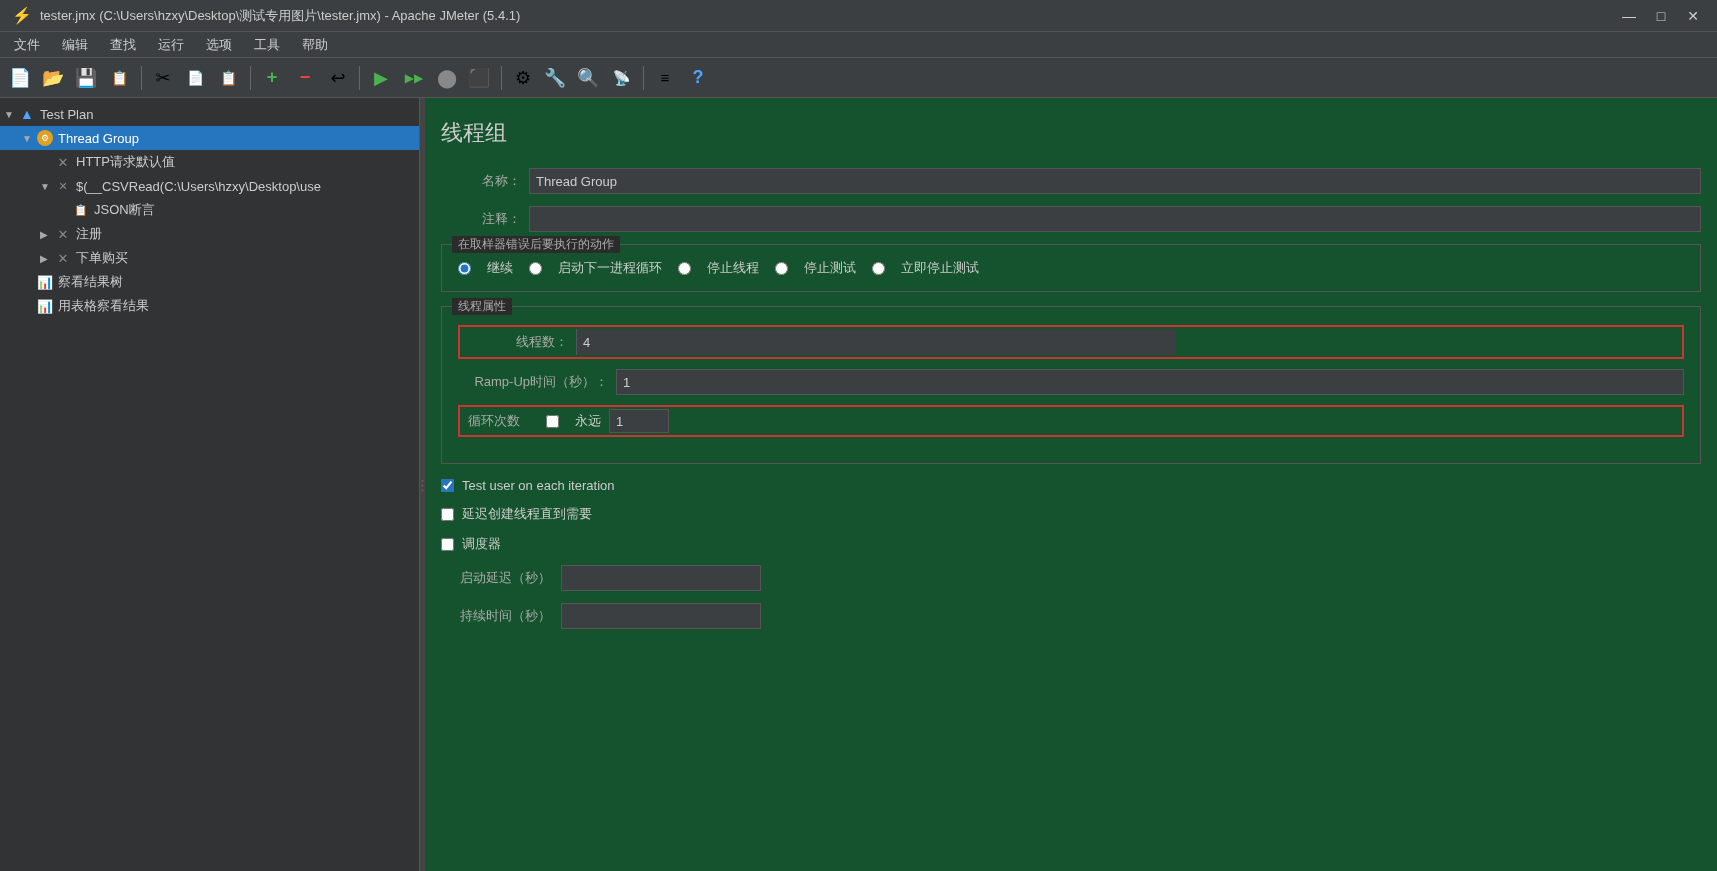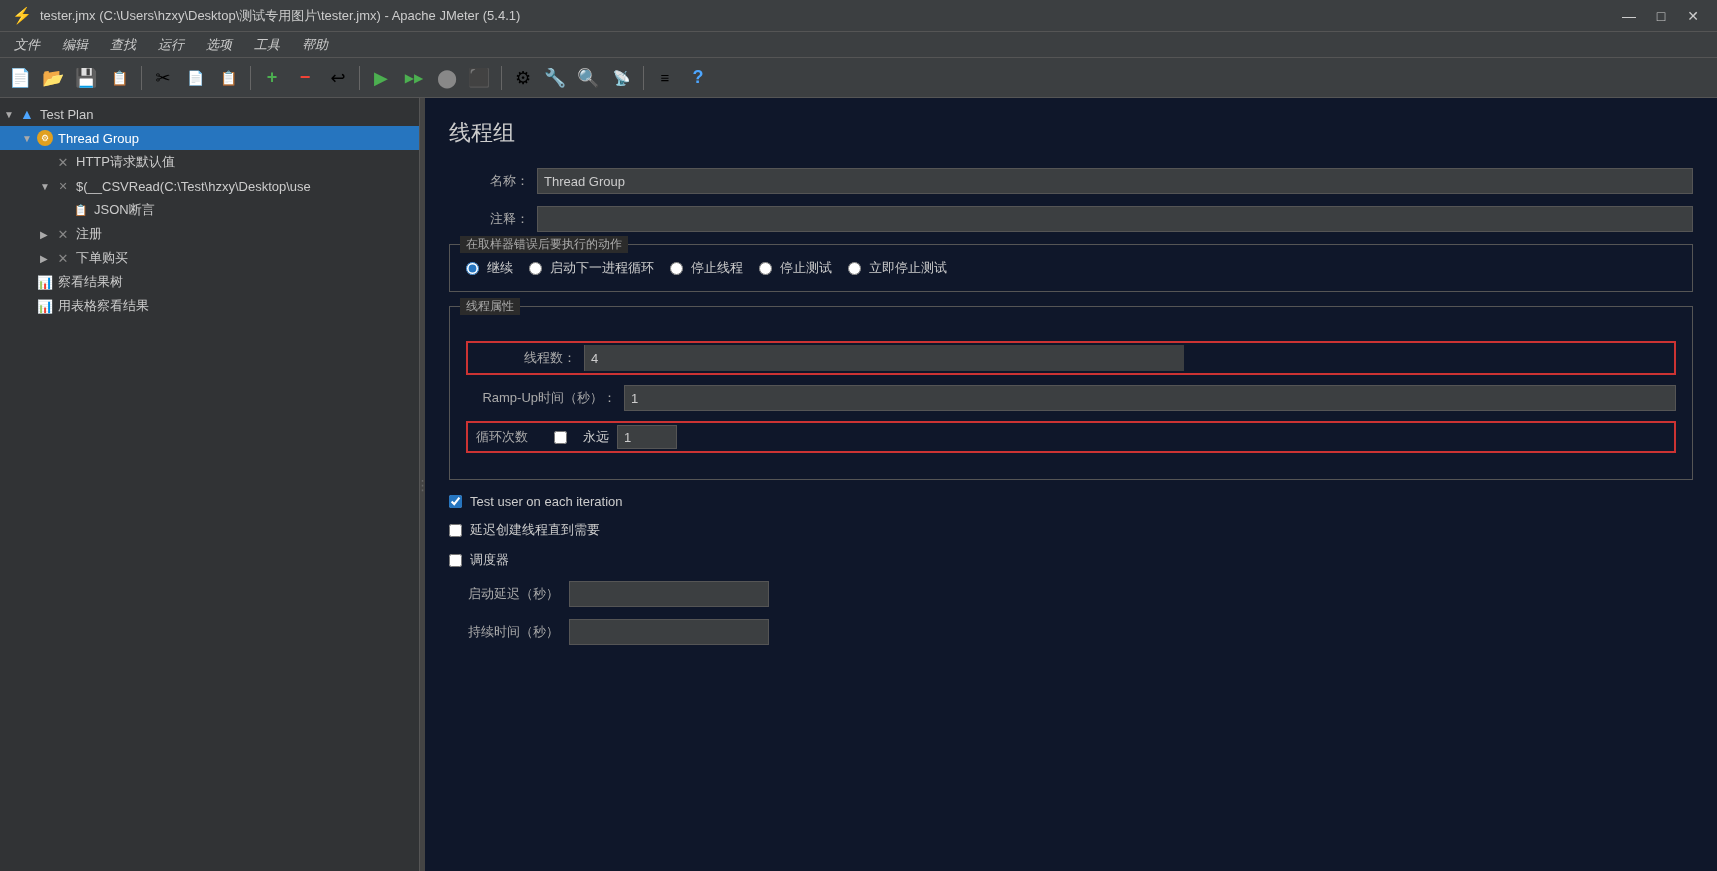--- a/index.html
+++ b/index.html
@@ -62,21 +62,20 @@
       padding: 0 4px;
       border-bottom: 1px solid #555;
       gap: 2px;
     }
     .menu-item {
       padding: 2px 10px;
       cursor: pointer;
       color: #cccccc;
       font-size: 13px;
       border-radius: 2px;
-      font-style: italic;
     }
 
     
     .toolbar {
       background: #3c3f41;
       height: 40px;
       display: flex;
       align-items: center;
       padding: 0 6px;
       border-bottom: 1px solid #555;
@@ -150,22 +149,22 @@
 
     
     .indent-0 { padding-left: 4px; }
     .indent-1 { padding-left: 22px; }
     .indent-2 { padding-left: 40px; }
     .indent-3 { padding-left: 58px; }
 
     
     .content {
       flex: 1;
-      background: #0f172a;
-      padding: 20px 24px;
+      background: #14532d;
+      padding: 20px 16px;
       overflow-y: auto;
     }
     .content-title {
       font-size: 22px;
       color: #cccccc;
       margin-bottom: 20px;
       font-weight: normal;
     }
     .form-row {
       display: flex;
@@ -211,21 +210,21 @@
     
     .radio-group {
       display: flex;
       align-items: center;
       gap: 16px;
       padding-top: 4px;
     }
     .radio-option {
       display: flex;
       align-items: center;
-      gap: 8px;
+      gap: 16px;
       cursor: pointer;
     }
     .radio-option input[type="radio"] {
       accent-color: #2675bf;
       cursor: pointer;
     }
 
     
     .thread-props {
       border: 1px solid #555;
@@ -469,21 +468,21 @@
           <span style="color:#888;font-size:13px">✕</span>
         </span>
       <span class="item-label">HTTP请求默认值</span>
     </div>
 
     <div class="tree-item indent-2">
       <span class="expand-icon">▼</span>
       <span class="item-icon">
           <span style="color:#888;font-size:11px">✕</span>
         </span>
-      <span class="item-label">$(__CSVRead(C:\Test\hzxy\Desktop\use</span>
+      <span class="item-label">$(__CSVRead(C:\Users\hzxy\Desktop\use</span>
     </div>
 
     <div class="tree-item indent-3">
       <span class="expand-icon"></span>
       <span class="item-icon">
           <span style="color:#888;font-size:11px">📋</span>
         </span>
       <span class="item-label">JSON断言</span>
     </div>
 
@@ -557,21 +556,21 @@
         <label class="radio-option">
           <input type="radio" name="error_action" style="">
           <span>立即停止测试</span>
         </label>
       </div>
     </div>
 
     <div class="thread-props">
       <span class="thread-props-title">线程属性</span>
 
-      <div style="margin-bottom: 10px; margin-top: 24px;">
+      <div style="margin-bottom: 10px; margin-top: 8px;">
         <div class="highlight-row">
           <span class="form-label" style="min-width:100px;">线程数：</span>
           <input class="form-input" type="text" value="4" style="max-width: 600px;">
         </div>
       </div>
 
       <div class="form-row" style="margin-bottom: 10px;">
         <span class="form-label" style="min-width:150px;">Ramp-Up时间（秒）：</span>
         <input class="form-input" type="text" value="1" style="">
       </div>

